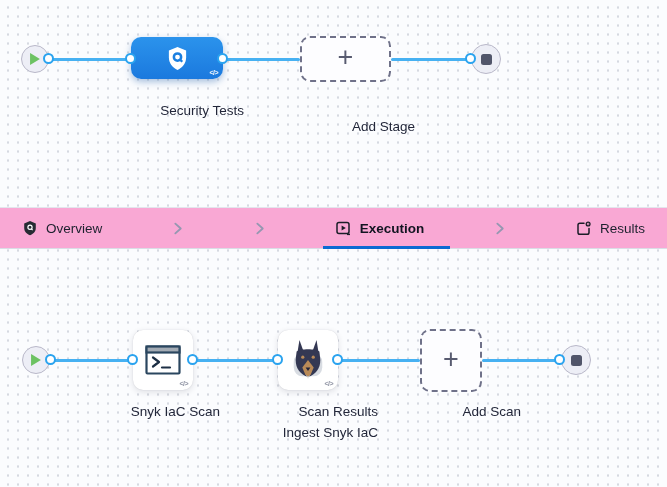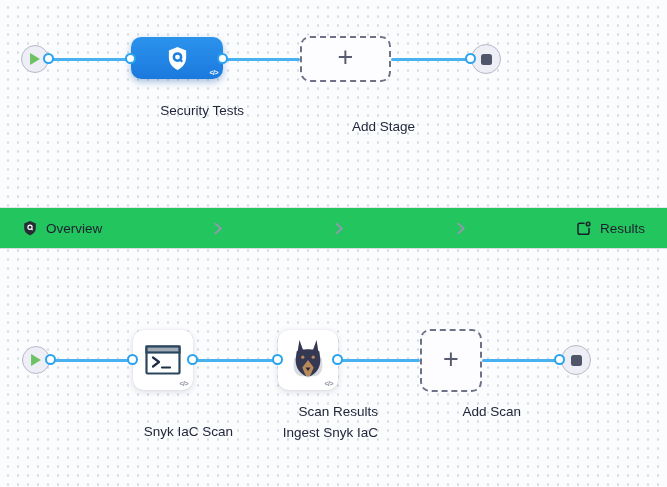--- a/index.html
+++ b/index.html
@@ -30,21 +30,21 @@
         z-index:2;cursor:pointer;}
   .plus{font-size:27px;font-weight:300;color:#585b70;line-height:1;margin-top:-3px;}
   .code-badge{position:absolute;right:5px;bottom:3px;font-size:7px;font-weight:bold;
         letter-spacing:-.5px;line-height:1;}
   .code-badge.white{color:rgba(255,255,255,.95);}
   .code-badge.gray{color:#8f93a3;}
   .node-label{position:absolute;width:140px;text-align:right;font-size:13.5px;color:#23273a;
         z-index:2;line-height:21px;}
   
   .tabbar{position:absolute;left:0;top:207px;width:667px;height:42px;box-sizing:border-box;
-        background:#22c55e;border-top:1px solid #e3e6ed;border-bottom:1px solid #dadde6;z-index:5;
+        background:#f9a8d4;border-top:1px solid #e3e6ed;border-bottom:1px solid #dadde6;z-index:5;
         display:flex;align-items:center;justify-content:space-between;padding:0 22px;}
   .tab{display:flex;align-items:center;gap:8px;height:100%;position:relative;cursor:pointer;
         font-size:13.5px;color:#1d212e;white-space:nowrap;}
   .tab.selected{font-weight:bold;color:#121421;}
   .tab-underline{position:absolute;left:-12px;right:-26px;bottom:-1px;height:3px;background:#0a6ad2;}
   .chev{flex:0 0 auto;}
 </style>
 </head>
 <body>
 
@@ -90,20 +90,29 @@
       <line x1="9.4" y1="8.9" x2="10.6" y2="10.1" stroke="#ffffff" stroke-width="1.2"></line>
     </svg>
     <span>Overview</span>
   </div>
   <svg class="chev" width="13" height="13" viewBox="0 0 12 12">
     <polyline points="4,1.5 9,6 4,10.5" fill="none" stroke="#9597b1" stroke-width="1.7" stroke-linecap="round" stroke-linejoin="round"></polyline>
   </svg>
   <svg class="chev" width="13" height="13" viewBox="0 0 12 12">
     <polyline points="4,1.5 9,6 4,10.5" fill="none" stroke="#9597b1" stroke-width="1.7" stroke-linecap="round" stroke-linejoin="round"></polyline>
   </svg>
+  <div class="tab selected">
+    <svg width="17" height="17" viewBox="0 0 17 17">
+      <rect x="2" y="2.5" width="12" height="11" rx="2" fill="none" stroke="#1b1e28" stroke-width="1.5"></rect>
+      <polygon points="6.6,5.6 10.8,8 6.6,10.4" fill="#1b1e28"></polygon>
+      <rect x="12" y="13.6" width="3" height="1.5" fill="#1b1e28"></rect>
+    </svg>
+    <span>Execution</span>
+    <div class="tab-underline"></div>
+  </div>
   <svg class="chev" width="13" height="13" viewBox="0 0 12 12">
     <polyline points="4,1.5 9,6 4,10.5" fill="none" stroke="#9597b1" stroke-width="1.7" stroke-linecap="round" stroke-linejoin="round"></polyline>
   </svg>
   <div class="tab">
     <svg width="17" height="17" viewBox="0 0 17 17">
       <path d="M14 8.5 V12.5 A1.8 1.8 0 0 1 12.2 14.3 H4.8 A1.8 1.8 0 0 1 3 12.5 V5.1 A1.8 1.8 0 0 1 4.8 3.3 H9" fill="none" stroke="#1b1e28" stroke-width="1.5" stroke-linecap="round"></path>
       <circle cx="13.1" cy="4" r="1.9" fill="none" stroke="#1b1e28" stroke-width="1.3"></circle>
       <circle cx="13.1" cy="4" r="0.6" fill="#1b1e28"></circle>
     </svg>
     <span>Results</span>
@@ -153,18 +162,18 @@
 
 <div class="add-box" style="left:420px;top:329px;width:62px;height:63px;">
   <span class="plus">+</span>
 </div>
 
 <div class="port" style="left:554px;top:354px;"></div>
 <div class="node end" style="left:561px;top:345px;">
   <div class="stop-square"></div>
 </div>
 
-<div class="node-label" style="left:93px;top:401px;margin-top:20px;">Snyk IaC Scan</div>
+<div class="node-label" style="left:80px;top:401px;">Snyk IaC Scan</div>
 <div class="node-label" style="left:238px;top:401px;">
   <div>Scan Results</div>
   <div>Ingest Snyk IaC</div>
 </div>
 <div class="node-label" style="left:381px;top:401px;">Add Scan</div>
 
 </body></html>

